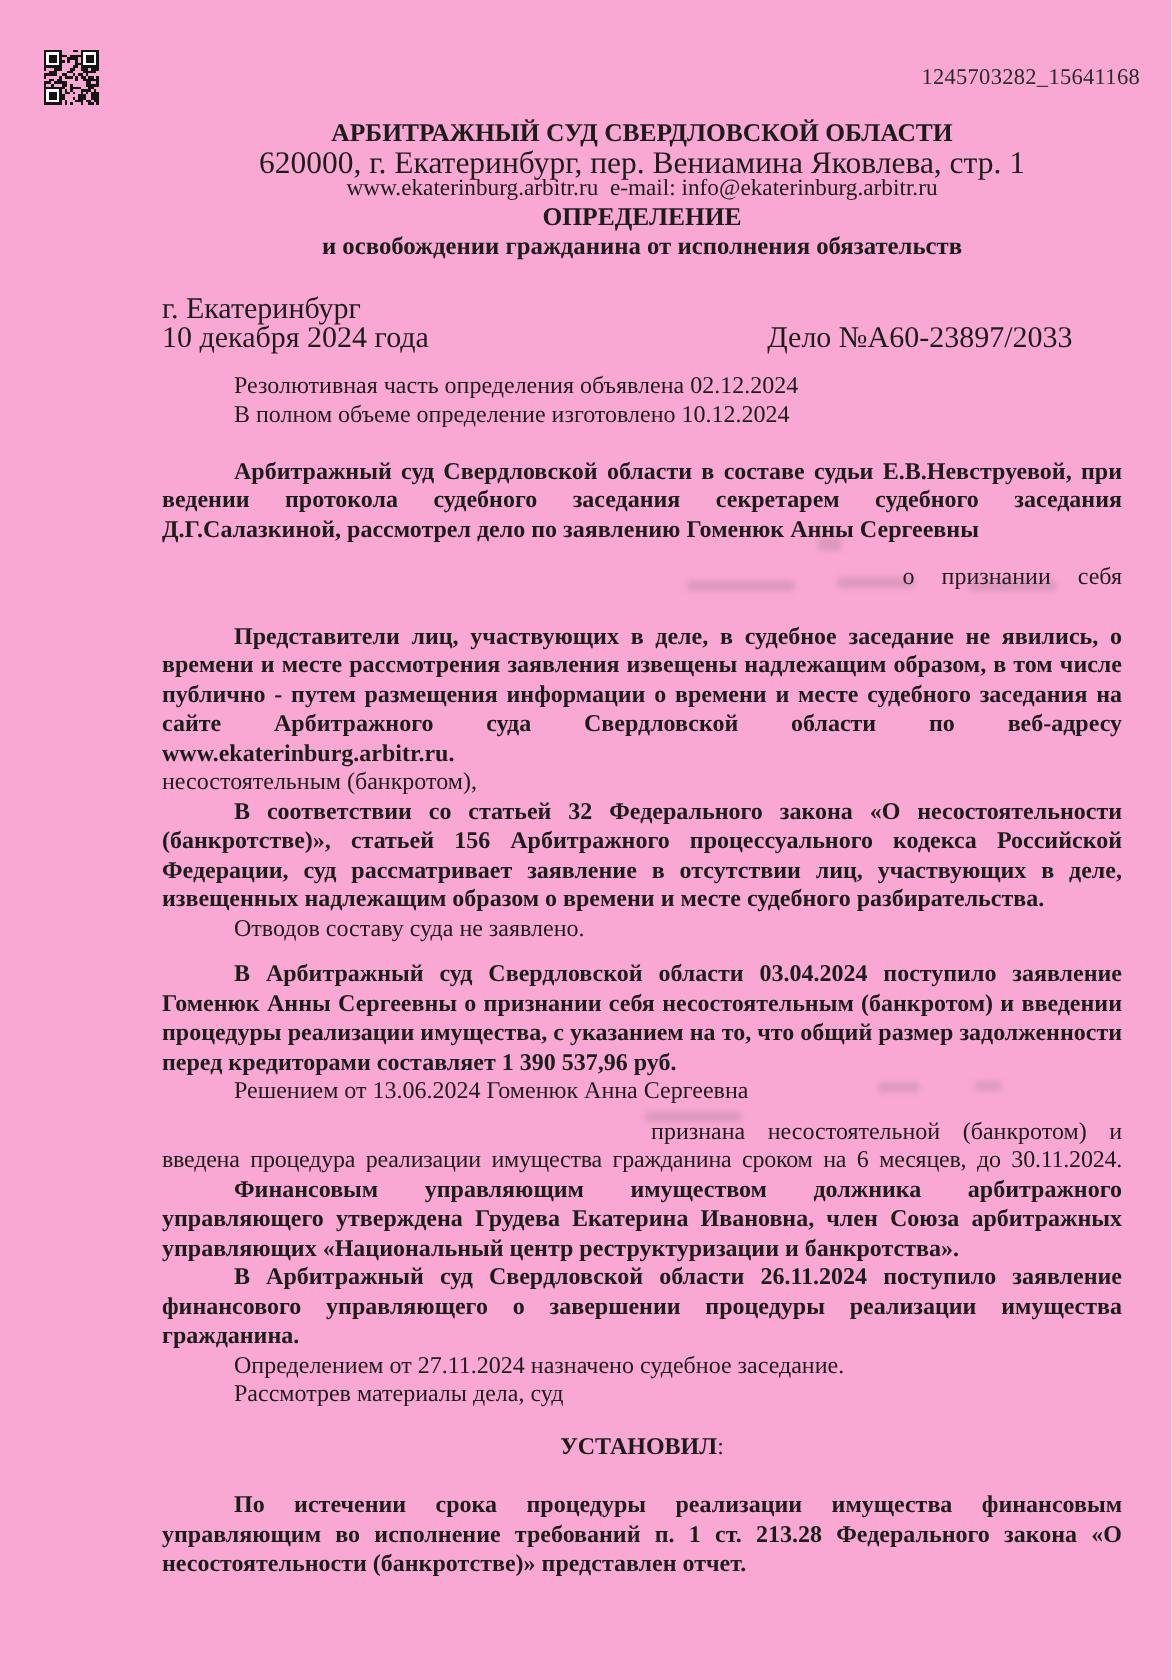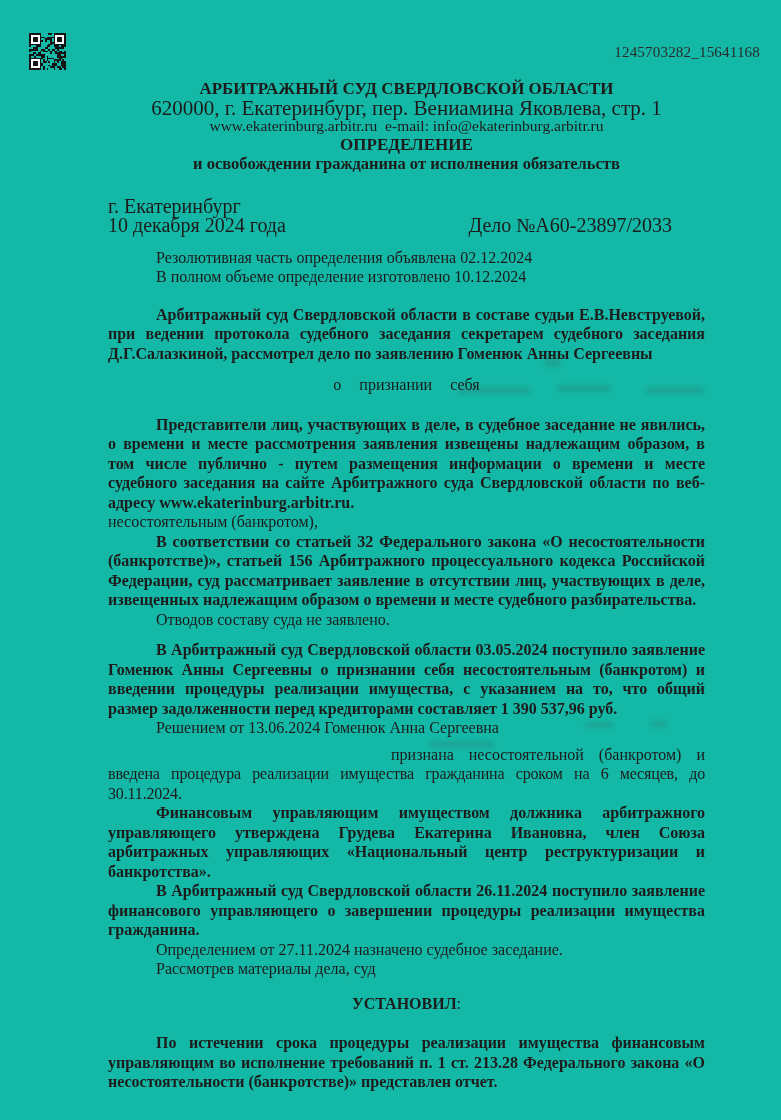--- a/index.html
+++ b/index.html
@@ -1,24 +1,24 @@
 <!DOCTYPE html>
 <html><head>
 <meta charset="utf-8">
 <style>
   html,body{margin:0;padding:0;background:#ffffff;}
   .page{
-    position:relative;width:781px;height:1120px;background:#14b8a6;
+    position:relative;width:781px;height:1120px;background:#f9a8d4;
     font-family:"Liberation Serif","DejaVu Serif",serif;color:#1c1c1c;
     overflow:hidden;
   }
   .qr{position:absolute;left:29px;top:33px;width:37px;height:37px;}
   .qr svg{width:100%;height:100%;shape-rendering:crispEdges;}
   .doc-id{position:absolute;top:44px;right:21px;font-size:15px;color:#2a2a2a;letter-spacing:.2px;}
-  .content{padding:0 76px 0 108px;}
+  .content{padding:0 33px 0 108px;}
   .hdr{margin-top:80px;}
   .hdr div{line-height:18.7px;}
   .c{text-align:center;}
   .b{font-weight:bold;}
   .court-name{font-size:17px;}
   .addr{font-size:21px;}
   .contacts{font-size:15.5px;white-space:pre;}
   .doc-type{font-size:17px;}
   .subt{font-size:16.5px;}
   .meta{margin-top:23px;font-size:20px;line-height:19.5px;}
@@ -28,21 +28,21 @@
   .ind{text-indent:48px;}
   .jus{text-align:justify;font-weight:bold;}
   .mt-res{margin-top:12px;}
   .mt-judge{margin-top:18px;}
   .mt-repr{margin-top:20px;}
   .mt-app{margin-top:11px;}
   .mt-ust{margin-top:15px;}
   .mt-fin{margin-top:20px;}
   .gap-line{height:12px;position:relative;}
   .gap-strip{height:7px;position:relative;}
-  .spread-right{text-align:center;word-spacing:14px;}
+  .spread-right{text-align:right;word-spacing:14px;}
   .spread-right2{text-align:right;word-spacing:11px;}
   .fit-line{letter-spacing:-0.15px;word-spacing:-0.6px;text-align:justify;text-align-last:justify;}
   .ust-colon{font-weight:normal;}
   .smudge{position:absolute;background:rgba(70,70,70,0.16);filter:blur(2px);border-radius:2px;}
   .s1{left:545px;top:358px;width:16px;height:9px;}
   .s2a{left:458px;top:387px;width:72px;height:7px;}
   .s2b{left:558px;top:385px;width:52px;height:7px;}
   .s2c{left:646px;top:387px;width:58px;height:7px;}
   .s3a{left:585px;top:722px;width:28px;height:6px;}
   .s3b{left:650px;top:721px;width:18px;height:6px;}
@@ -252,21 +252,21 @@
 
       <p class="t spread-right">о признании себя</p>
       <p class="t ind jus mt-repr">Представители лиц, участвующих в деле, в судебное заседание не явились, о времени и месте рассмотрения заявления извещены надлежащим образом, в том числе публично - путем размещения информации о времени и месте судебного заседания на сайте Арбитражного суда Свердловской области по веб-адресу www.ekaterinburg.arbitr.ru.</p>
 
       <p class="t">несостоятельным (банкротом),</p>
 
       <p class="t ind jus">В соответствии со статьей 32 Федерального закона «О несостоятельности (банкротстве)», статьей 156 Арбитражного процессуального кодекса Российской Федерации, суд рассматривает заявление в отсутствии лиц, участвующих в деле, извещенных надлежащим образом о времени и месте судебного разбирательства.</p>
 
       <p class="t ind">Отводов составу суда не заявлено.</p>
 
-      <p class="t ind jus mt-app">В Арбитражный суд Свердловской области 03.05.2024 поступило заявление Гоменюк Анны Сергеевны о признании себя несостоятельным (банкротом) и введении процедуры реализации имущества, с указанием на то, что общий размер задолженности перед кредиторами составляет 1 390 537,96 руб.</p>
+      <p class="t ind jus mt-app">В Арбитражный суд Свердловской области 03.04.2024 поступило заявление Гоменюк Анны Сергеевны о признании себя несостоятельным (банкротом) и введении процедуры реализации имущества, с указанием на то, что общий размер задолженности перед кредиторами составляет 1 390 537,96 руб.</p>
 
       <p class="t ind">Решением от 13.06.2024 Гоменюк Анна Сергеевна</p>
 
       <div class="gap-strip"></div>
 
       <p class="t spread-right2">признана несостоятельной (банкротом) и</p>
       <p class="t fit-line">введена процедура реализации имущества гражданина сроком на 6 месяцев, до 30.11.2024.</p>
 
       <p class="t ind jus">Финансовым управляющим имуществом должника арбитражного управляющего утверждена Грудева Екатерина Ивановна, член Союза арбитражных управляющих «Национальный центр реструктуризации и банкротства».</p>
 

